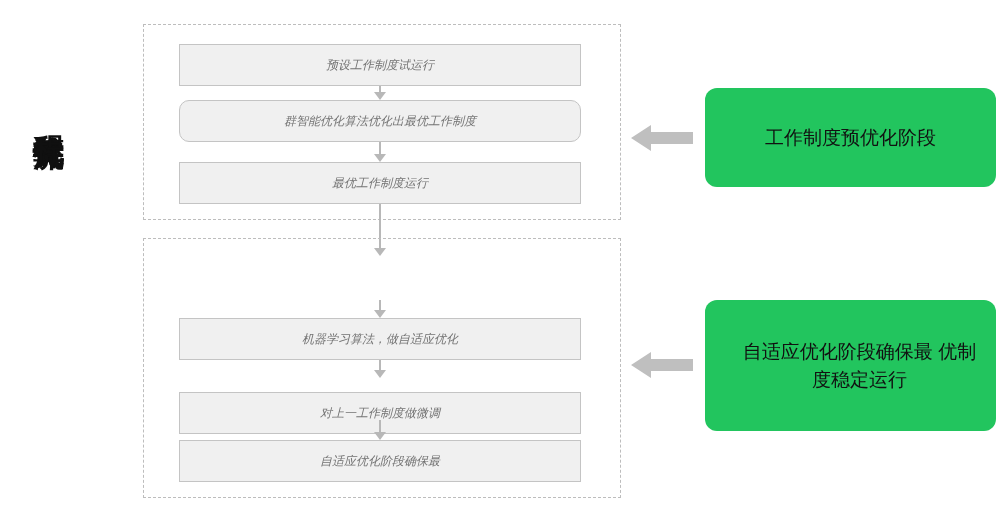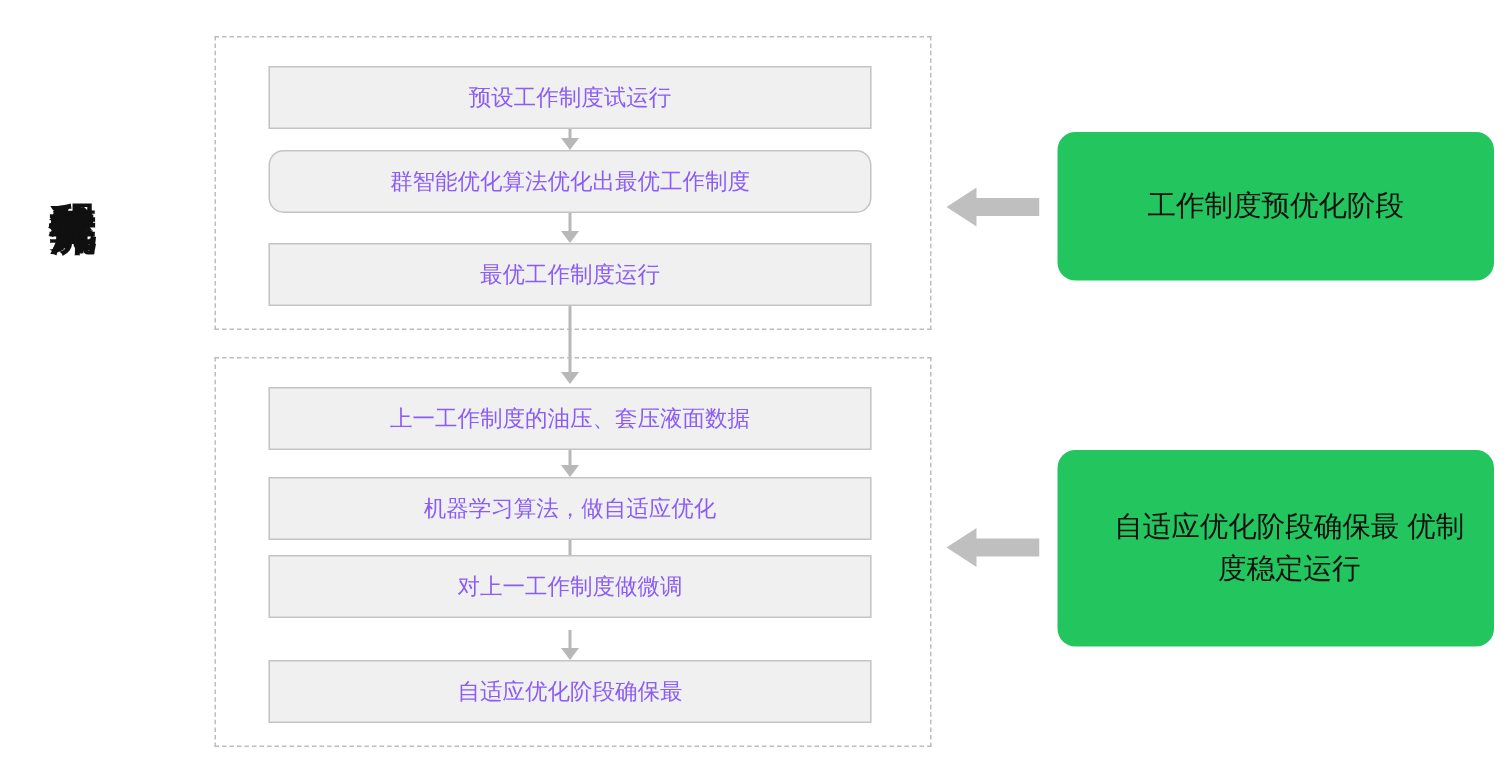--- a/index.html
+++ b/index.html
@@ -53,23 +53,24 @@
     position: absolute;
     left: 179px;
     width: 402px;
     height: 42px;
     box-sizing: border-box;
     background: #f0f0f0;
     border: 1px solid #c4c4c4;
     display: flex;
     align-items: center;
     justify-content: center;
-    font-size: 15px;
-    color: #8b5cf6;
+    font-size: 12px;
+    color: #737373;
     white-space: nowrap;
+    font-style: italic;
   }
 
   
   .conn {
     position: absolute;
     width: 12px;
     display: flex;
     flex-direction: column;
     align-items: center;
   }
@@ -137,35 +138,34 @@
 
   <div class="step" style="top:162px;">最优工作制度运行</div>
 
   <div class="conn" style="left:374px; top:204px; height:52px;">
     <div class="stem"></div>
     <div class="head"></div>
   </div>
 
   <div class="group" id="group-adapt"></div>
 
-  <div class="step" style="top:258px;">上一工作制度的油压、套压液面数据</div>
 
   <div class="conn" style="left:374px; top:300px; height:18px;">
     <div class="stem"></div>
     <div class="head"></div>
   </div>
 
   <div class="step" style="top:318px;">机器学习算法，做自适应优化</div>
 
   <div class="conn" style="left:374px; top:360px; height:18px;">
     <div class="stem"></div>
     <div class="head"></div>
   </div>
 
-  <div class="step" style="top:370px;">对上一工作制度做微调</div>
+  <div class="step" style="top:392px;">对上一工作制度做微调</div>
 
   <div class="conn" style="left:374px; top:420px; height:20px;">
     <div class="stem"></div>
     <div class="head"></div>
   </div>
 
   <div class="step" style="top:440px;">自适应优化阶段确保最</div>
 
   <div class="blockarrow" style="left:631px; top:123px;">
     <svg viewBox="0 0 62 30" xmlns="http://www.w3.org/2000/svg">

